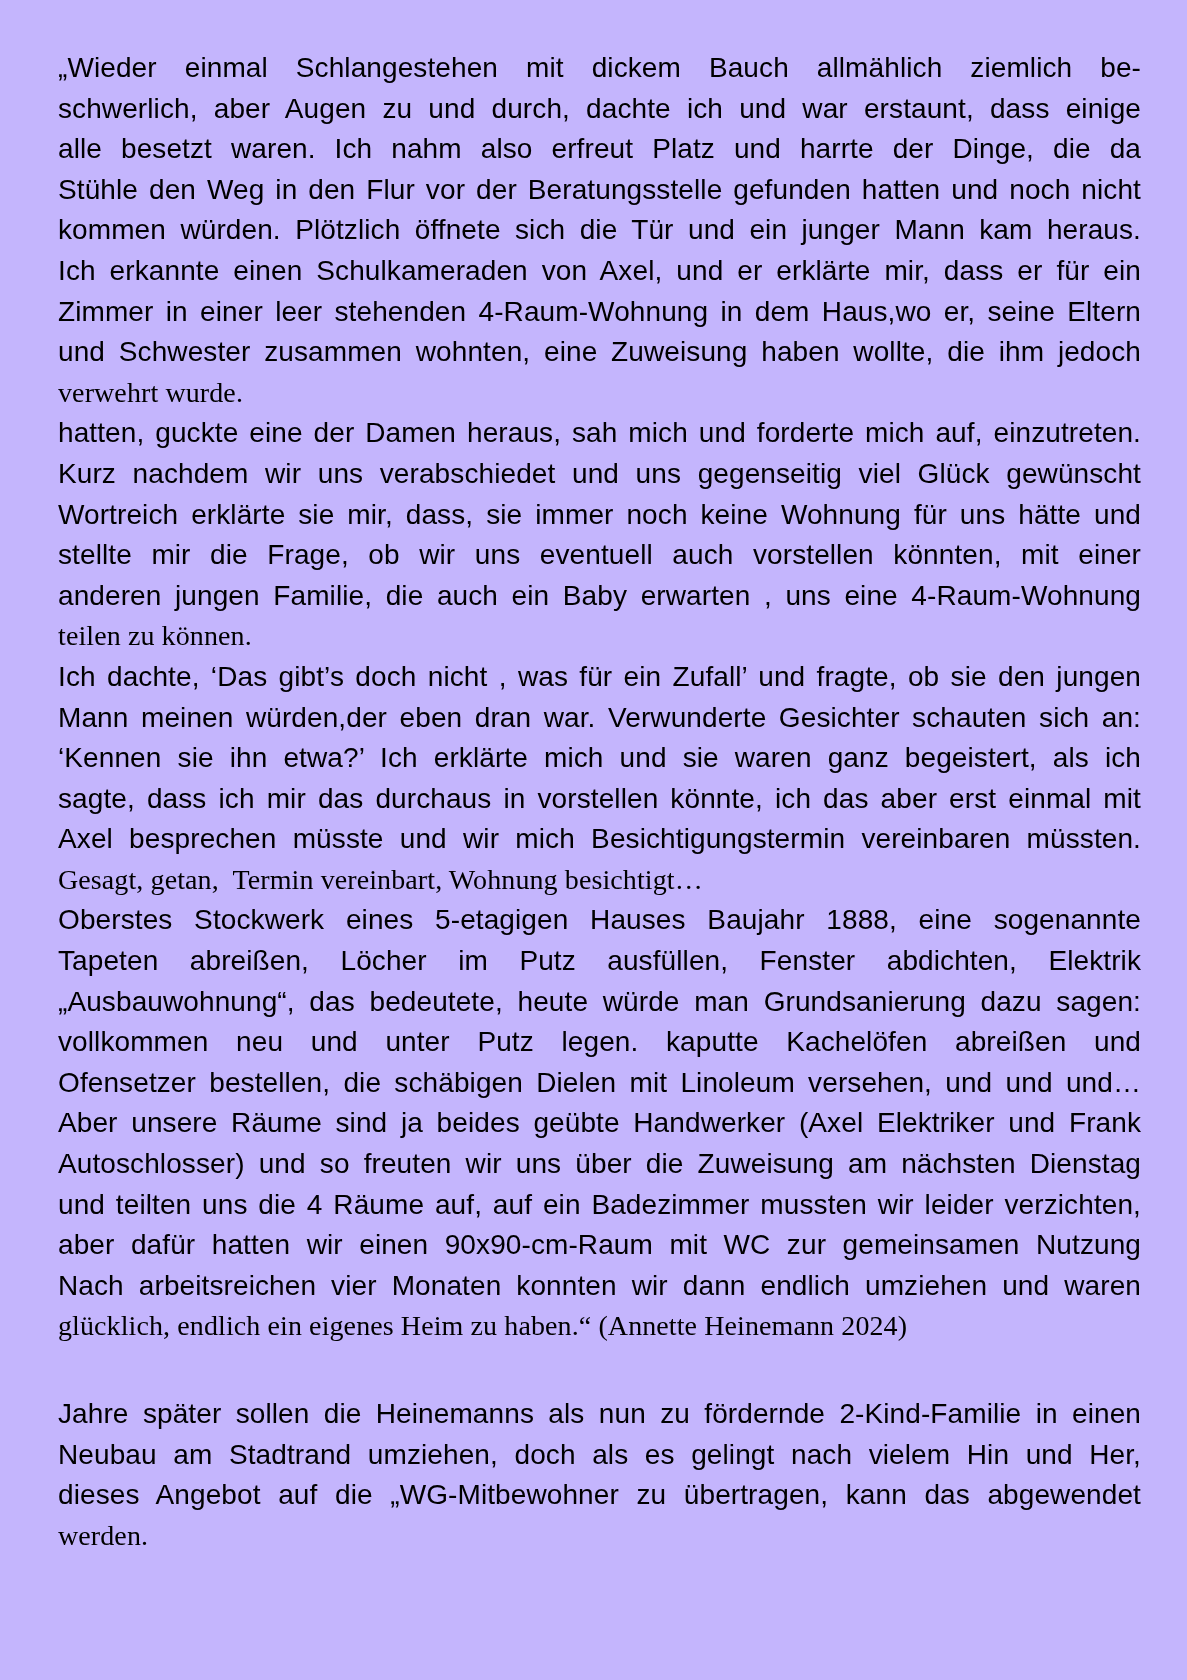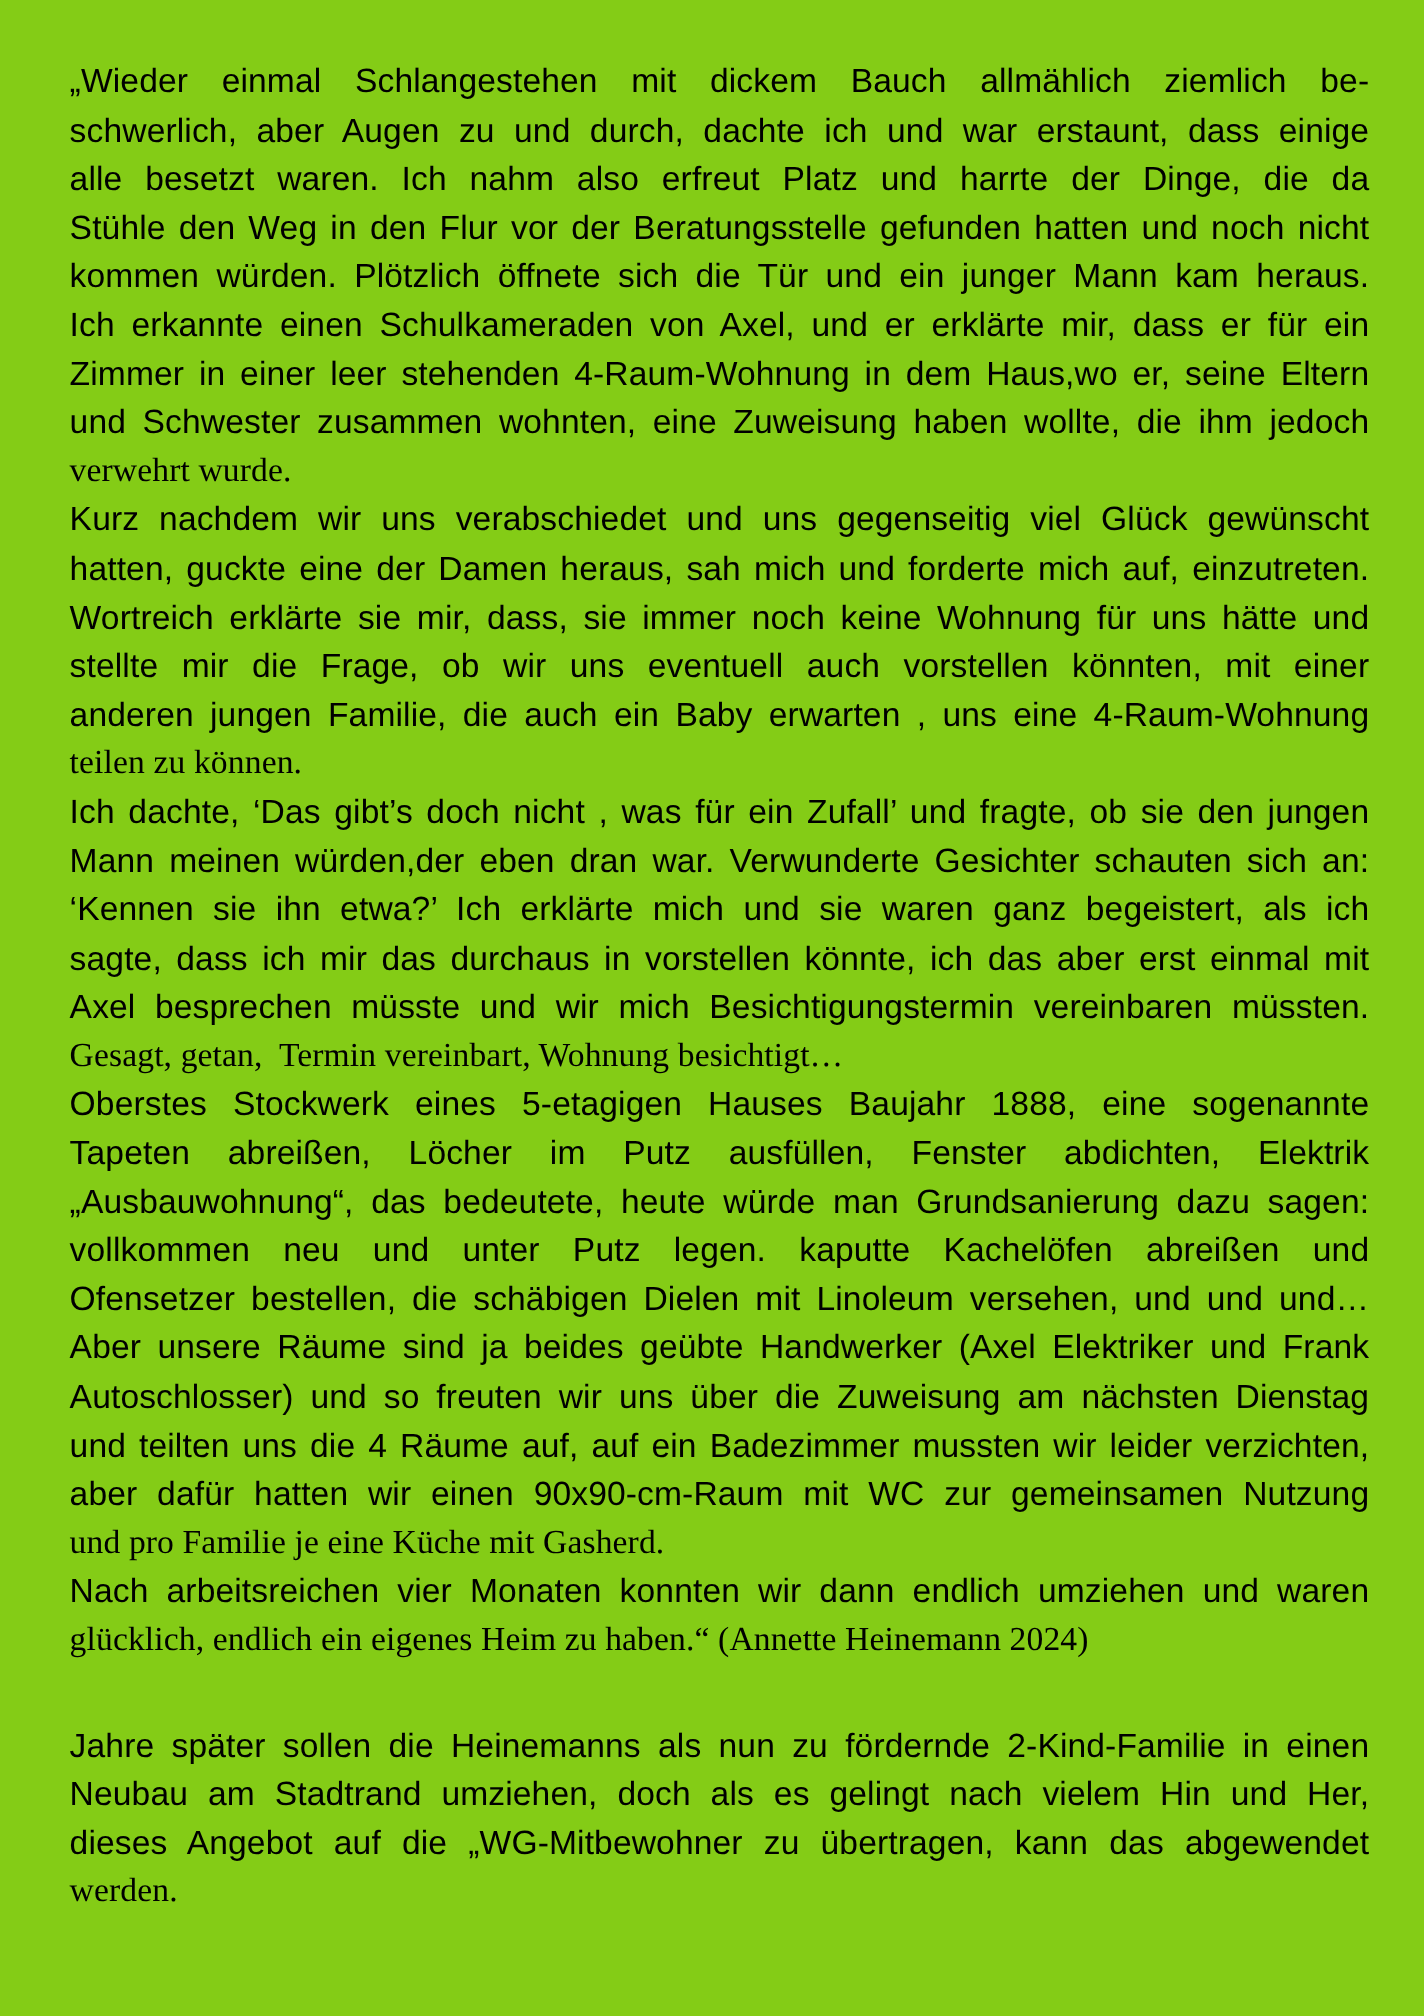--- a/index.html
+++ b/index.html
@@ -12,21 +12,21 @@
     height: 1680px;
     overflow: hidden;
     font-family: "Liberation Sans", sans-serif;
     color: #000000;
   }
   main.page {
     box-sizing: border-box;
     width: 1187px;
     height: 1680px;
     padding: 48px 46px 16px 58px;
-    background: #84cc16;
+    background: #c4b5fd;
   }
   .text-block {
     width: 1083px;
     font-size: 28px;
     line-height: 40.6px;
     letter-spacing: 0.1px;
   }
   .paragraph { margin: 0; padding: 0; }
   .line {
     width: 1083px;
@@ -54,22 +54,22 @@
         <div class="line just">schwerlich, aber Augen zu und durch, dachte ich und war erstaunt, dass einige</div>
         <div class="line just">alle besetzt waren. Ich nahm also erfreut Platz und harrte der Dinge, die da</div>
         <div class="line just">Stühle den Weg in den Flur vor der Beratungsstelle gefunden hatten und noch nicht</div>
         <div class="line just">kommen würden. Plötzlich öffnete sich die Tür und ein junger Mann kam heraus.</div>
         <div class="line just">Ich erkannte einen Schulkameraden von  Axel,  und er erklärte mir, dass er für ein</div>
         <div class="line just">Zimmer in einer leer stehenden 4-Raum-Wohnung in dem Haus,wo er, seine Eltern</div>
         <div class="line just">und Schwester zusammen wohnten, eine Zuweisung haben wollte, die ihm jedoch</div>
         <div class="line last">verwehrt wurde.</div>
       </div>
       <div class="paragraph">
+        <div class="line just">hatten, guckte eine der Damen heraus, sah mich und forderte mich auf, einzutreten.</div>
         <div class="line just">Kurz nachdem wir uns verabschiedet und uns gegenseitig viel Glück gewünscht</div>
-        <div class="line just">hatten, guckte eine der Damen heraus, sah mich und forderte mich auf, einzutreten.</div>
         <div class="line just">Wortreich erklärte sie mir, dass, sie immer noch keine Wohnung für uns hätte und</div>
         <div class="line just">stellte mir die Frage, ob wir uns eventuell auch vorstellen könnten, mit einer</div>
         <div class="line just">anderen jungen Familie, die auch ein Baby erwarten , uns eine 4-Raum-Wohnung</div>
         <div class="line last">teilen zu können.</div>
       </div>
       <div class="paragraph">
         <div class="line just">Ich dachte, ‘Das gibt’s doch nicht , was für ein Zufall’ und fragte, ob sie den jungen</div>
         <div class="line just">Mann meinen würden,der eben dran war. Verwunderte Gesichter schauten sich an:</div>
         <div class="line just">‘Kennen sie ihn etwa?’ Ich erklärte mich und sie waren ganz begeistert, als ich</div>
         <div class="line just">sagte, dass ich mir das durchaus in vorstellen könnte, ich das aber erst einmal mit</div>
@@ -79,21 +79,20 @@
       <div class="paragraph">
         <div class="line just">Oberstes Stockwerk eines 5-etagigen  Hauses Baujahr 1888, eine sogenannte</div>
         <div class="line just">Tapeten abreißen, Löcher im Putz ausfüllen, Fenster abdichten, Elektrik</div>
         <div class="line just">„Ausbauwohnung“, das bedeutete, heute würde man Grundsanierung dazu sagen:</div>
         <div class="line just">vollkommen neu und unter Putz legen. kaputte Kachelöfen abreißen und</div>
         <div class="line just">Ofensetzer bestellen, die schäbigen Dielen mit Linoleum  versehen, und und und…</div>
         <div class="line just">Aber unsere Räume sind ja beides geübte Handwerker (Axel Elektriker und Frank</div>
         <div class="line just">Autoschlosser) und so freuten wir uns über die Zuweisung am nächsten Dienstag</div>
         <div class="line just">und teilten uns die 4 Räume auf, auf ein Badezimmer mussten wir leider verzichten,</div>
         <div class="line just">aber dafür hatten wir einen 90x90-cm-Raum mit WC zur gemeinsamen Nutzung</div>
-        <div class="line last">und pro Familie je eine Küche mit Gasherd.</div>
       </div>
       <div class="paragraph">
         <div class="line just">Nach arbeitsreichen vier Monaten konnten wir dann endlich umziehen und waren</div>
         <div class="line last">glücklich, endlich ein eigenes Heim zu haben.“ (Annette Heinemann 2024)</div>
       </div>
       <div class="para-spacer"></div>
       <div class="paragraph">
         <div class="line just">Jahre später sollen die Heinemanns als nun zu fördernde 2-Kind-Familie in einen</div>
         <div class="line just">Neubau am Stadtrand umziehen, doch als es gelingt nach vielem Hin und Her,</div>
         <div class="line just">dieses Angebot auf die „WG-Mitbewohner zu übertragen, kann das abgewendet</div>

